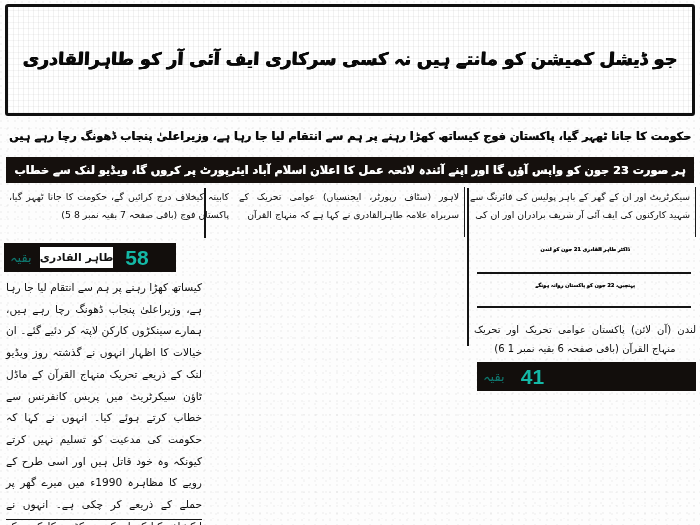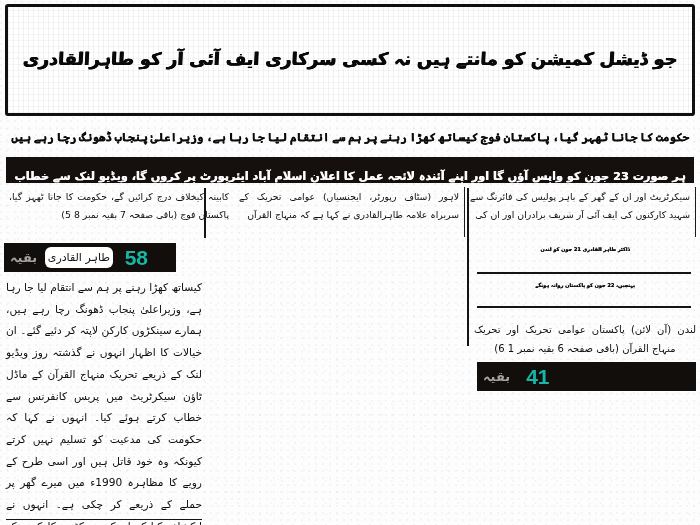--- a/index.html
+++ b/index.html
@@ -93,21 +93,21 @@
   
   .banner {
     position: absolute;
     left: 6px;
     top: 157px;
     width: 688px;
     height: 26px;
     background: #15100d;
     color: #ffffff;
     display: flex;
-    align-items: flex-end;
+    align-items: center;
     justify-content: center;
     overflow: hidden;
   }
   .banner-text {
     font-size: 16px;
     font-weight: 700;
     white-space: nowrap;
     direction: rtl;
     letter-spacing: -0.2px;
     color: #fdfdfd;
@@ -201,41 +201,40 @@
   .cont-box {
     position: absolute;
     background: #120e0c;
     display: flex;
     flex-direction: row-reverse;
     align-items: center;
     direction: rtl;
     overflow: hidden;
   }
   .cont-box .baqiya {
-    color: #a3a3a3;
+    color: #0f766e;
     font-size: 13px;
-    font-weight: 700;
+    font-weight: 400;
     padding: 0 6px;
     white-space: nowrap;
     flex: 0 0 auto;
   }
   .cont-box .whitefield {
     background: #ffffff;
     color: #111111;
     flex: 1 1 auto;
     height: 70%;
     margin: 0 2px;
     display: flex;
     align-items: center;
     justify-content: center;
     font-size: 11px;
-    font-weight: 400;
+    font-weight: 700;
     white-space: nowrap;
     letter-spacing: -0.2px;
-    border-radius: 6px;
   }
   .cont-box .pageno {
     color: #14b8a6;
     font-family: Liberation Sans, sans-serif;
     font-size: 21px;
     font-weight: 700;
     padding: 0 28px 0 10px;
     white-space: nowrap;
     flex: 0 0 auto;
     direction: ltr;
@@ -277,21 +276,21 @@
 </head>
 <body>
 
 <div id="page">
 
   <div class="masthead">
     <div class="masthead-text" style="font-size: 17.5px;">جو ڈیشل کمیشن کو مانتے ہیں نہ کسی سرکاری ایف آئی آر کو طاہرالقادری</div>
   </div>
 
   <div class="subhead">
-    <div class="subhead-text" style="font-size: 11.25px; font-family: Liberation Serif, serif;">حکومت کا جانا ٹھہر گیا، پاکستان فوج کیساتھ کھڑا رہنے پر ہم سے انتقام لیا جا رہا ہے، وزیراعلیٰ پنجاب ڈھونگ رچا رہے ہیں</div>
+    <div class="subhead-text" style="font-size: 11.25px;">حکومت کا جانا ٹھہر گیا، پاکستان فوج کیساتھ کھڑا رہنے پر ہم سے انتقام لیا جا رہا ہے، وزیراعلیٰ پنجاب ڈھونگ رچا رہے ہیں</div>
   </div>
 
   <div class="banner">
     <div class="banner-text" style="font-size: 11.25px;">ہر صورت 23 جون کو واپس آؤں گا اور اپنے آئندہ لائحہ عمل کا اعلان اسلام آباد ایئرپورٹ پر کروں گا، ویڈیو لنک سے خطاب</div>
   </div>
 
   <div class="rule vrule-left"></div>
   <div class="rule vrule-right"></div>
 
   <div class="lead-strip">

